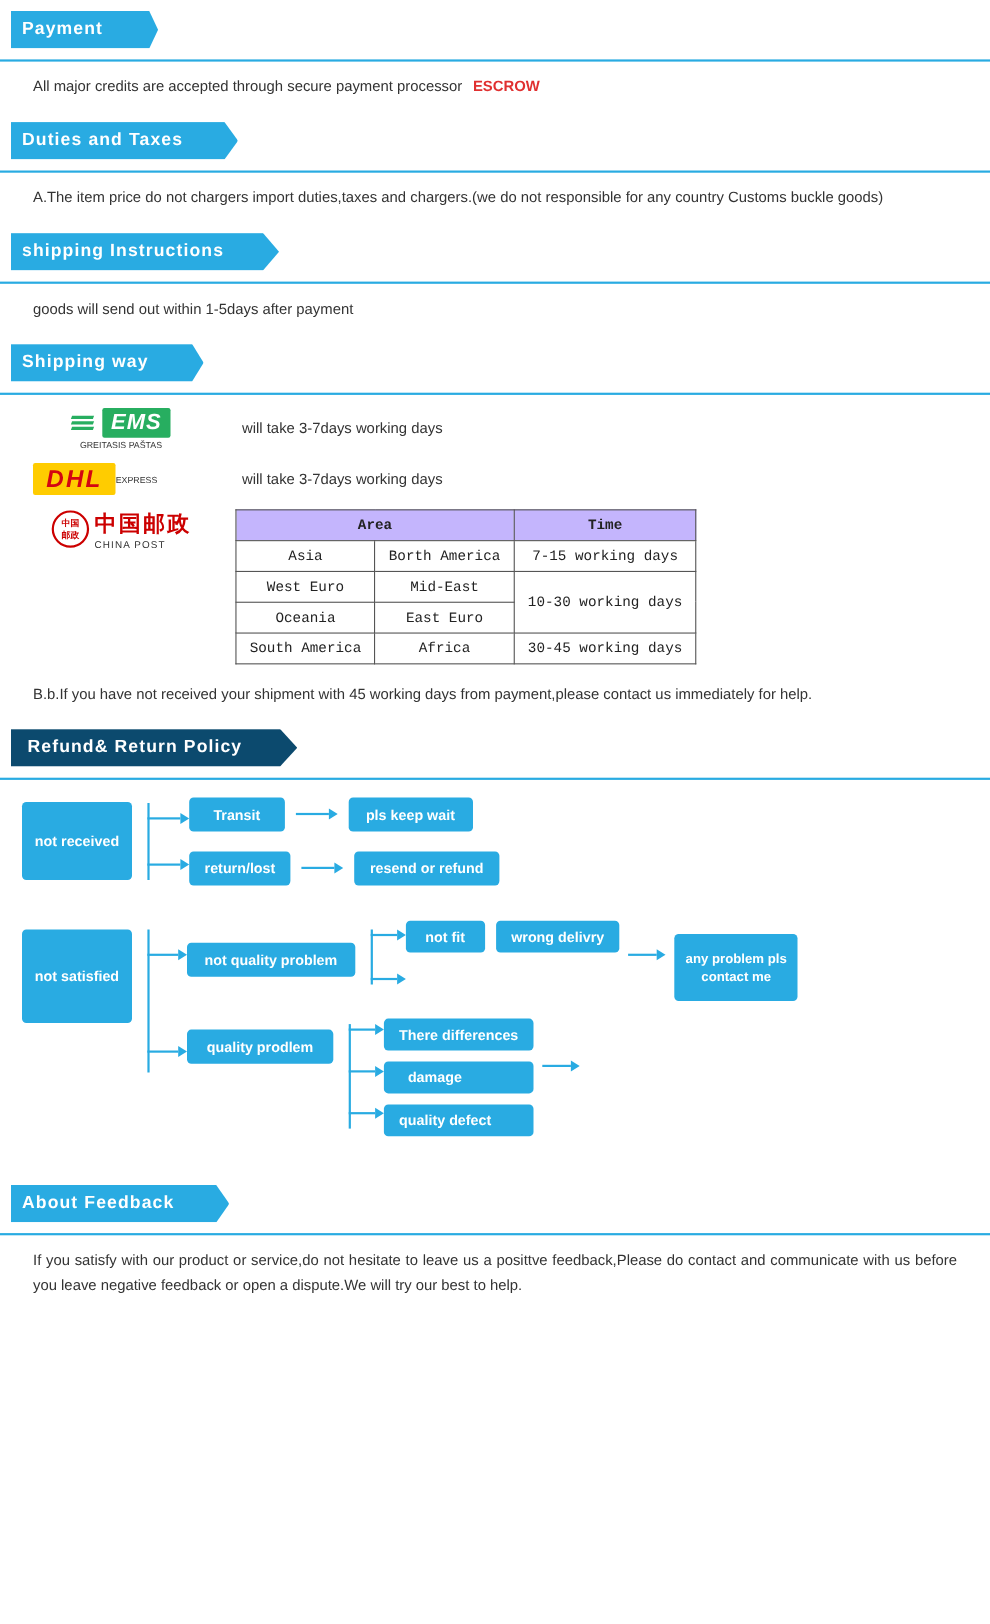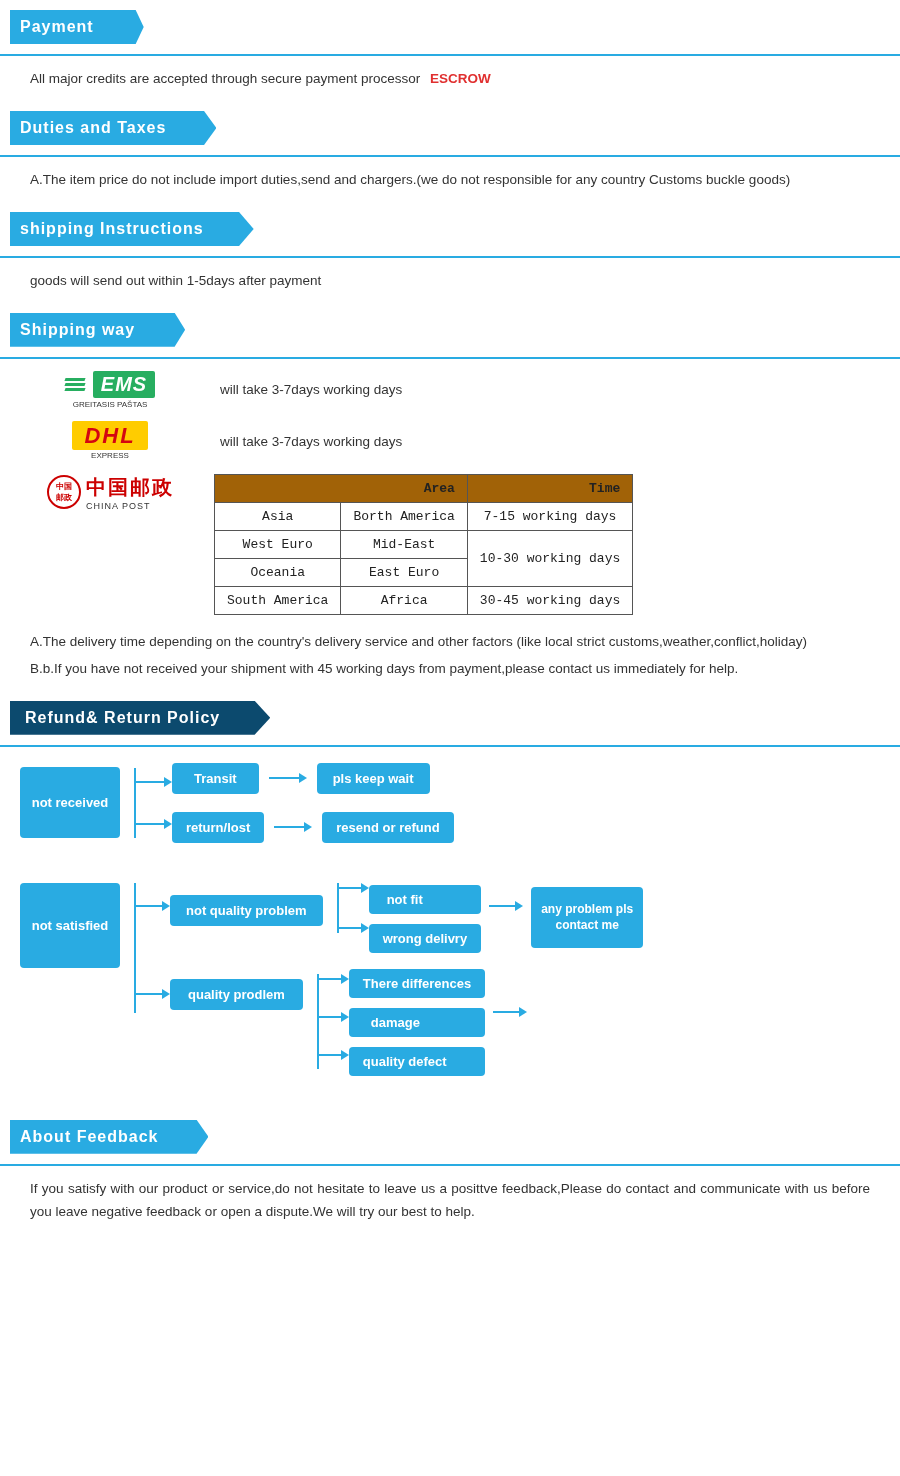--- a/index.html
+++ b/index.html
@@ -25,21 +25,21 @@
       margin-bottom: 14px;
     }
     .ems-wrapper {
       display: flex;
       flex-direction: column;
       align-items: center;
       width: 160px;
     }
     .dhl-wrapper {
       display: flex;
-      flex-direction: column;
+      flex-direction: row;
       align-items: center;
       width: 160px;
     }
 
     
     .chinapost-wrapper {
       display: flex;
       flex-direction: column;
       align-items: center;
       width: 160px;
@@ -57,23 +57,22 @@
       margin-left: 24px;
       font-size: 13px;
       font-family: 'Courier New', monospace;
     }
     table.shipping-table th, table.shipping-table td {
       border: 1px solid #555;
       padding: 6px 12px;
       text-align: center;
     }
     table.shipping-table th {
-      background: #a16207;
+      background: #c4b5fd;
       font-weight: bold;
-      text-align: right;
     }
 
   </style>
 </head>
 <body>
 
 <div>
   <div style="background:#29abe2; clip-path:polygon(0 0, 94% 0, 100% 50%, 94% 100%, 0 100%); display:inline-flex; align-items:center; padding:8px 50px 8px 10px; margin:10px 0 10px 10px;">
     <span style="color:#fff; font-size:16px; font-weight:bold; letter-spacing:1px;">Payment</span>
   </div>
@@ -83,21 +82,21 @@
       <span style="color:#e03030; font-weight:bold; margin-left:6px;">ESCROW</span>
     </p>
   </div>
 </div>
 
 <div>
   <div style="background:#29abe2; clip-path:polygon(0 0, 94% 0, 100% 50%, 94% 100%, 0 100%); display:inline-flex; align-items:center; padding:8px 50px 8px 10px; margin:4px 0 10px 10px;">
     <span style="color:#fff; font-size:16px; font-weight:bold; letter-spacing:1px;">Duties  and  Taxes</span>
   </div>
   <div style="border-top:2px solid #29abe2; padding:12px 30px 16px 30px;">
-    <p class="body-text">A.The  item  price  do  not  include  import  duties,send  and  chargers.(we  do  not  responsible  for  any  country  Customs  buckle  goods)</p>
+    <p class="body-text">A.The  item  price  do  not  chargers  import  duties,taxes  and  chargers.(we  do  not  responsible  for  any  country  Customs  buckle  goods)</p>
   </div>
 </div>
 
 <div>
   <div style="background:#29abe2; clip-path:polygon(0 0, 94% 0, 100% 50%, 94% 100%, 0 100%); display:inline-flex; align-items:center; padding:8px 50px 8px 10px; margin:4px 0 10px 10px;">
     <span style="color:#fff; font-size:16px; font-weight:bold; letter-spacing:1px;">shipping  Instructions</span>
   </div>
   <div style="border-top:2px solid #29abe2; padding:12px 30px 16px 30px;">
     <p class="body-text">goods  will  send  out  within  1-5days  after  payment</p>
   </div>
@@ -176,21 +175,20 @@
           <tr>
             <td>South America</td>
             <td>Africa</td>
             <td>30-45 working days</td>
           </tr>
         </tbody>
       </table>
     </div>
 
     <div style="margin-top:16px;">
-      <p class="body-text">A.The  delivery  time  depending  on  the  country's  delivery  service  and  other  factors  (like  local  strict  customs,weather,conflict,holiday)</p>
       <p class="body-text" style="margin-top:4px;">B.b.If  you  have  not  received  your  shipment  with  45  working  days  from  payment,please  contact  us  immediately  for  help.</p>
     </div>
   </div>
 </div>
 
 <div>
   <div style="background:#0c4a6e; clip-path:polygon(0 0, 94% 0, 100% 50%, 94% 100%, 0 100%); display:inline-flex; align-items:center; padding:8px 50px 8px 15px; margin:4px 0 10px 10px;">
     <span style="color:#fff; font-size:16px; font-weight:bold; letter-spacing:1px;">Refund&amp;  Return  Policy</span>
   </div>
   <div style="border-top:2px solid #29abe2; padding:16px 20px 20px 20px;">
@@ -275,21 +273,21 @@
             <div style="position:absolute; left:14px; top:10px; width:2px; height:50px; background:#29abe2;"></div>
             <div style="display:flex; align-items:center; margin:10px 0 0 0; padding-left:14px;">
               <div style="width:24px; height:2px; background:#29abe2;"></div>
               <div style="width:0; height:0; border-top:5px solid transparent; border-bottom:5px solid transparent; border-left:8px solid #29abe2;"></div>
             </div>
             <div style="display:flex; align-items:center; margin:30px 0 0 0; padding-left:14px;">
               <div style="width:24px; height:2px; background:#29abe2;"></div>
               <div style="width:0; height:0; border-top:5px solid transparent; border-bottom:5px solid transparent; border-left:8px solid #29abe2;"></div>
             </div>
           </div>
-          <div style="display:flex; flex-direction:column; gap:10px; margin-top:12px;">
+          <div style="display:flex; flex-direction:row; gap:10px; margin-top:2px;">
             <div style="background:#29abe2; color:#fff; padding:7px 18px; border-radius:4px; font-size:13px; font-weight:bold; white-space:nowrap;">
               <span>not  fit</span>
             </div>
             <div style="background:#29abe2; color:#fff; padding:7px 14px; border-radius:4px; font-size:13px; font-weight:bold; white-space:nowrap;">
               <span>wrong  delivry</span>
             </div>
           </div>
 
           <div style="margin:0 8px; display:flex; align-items:center; margin-top:28px;">
             <div style="width:26px; height:2px; background:#29abe2;"></div>

